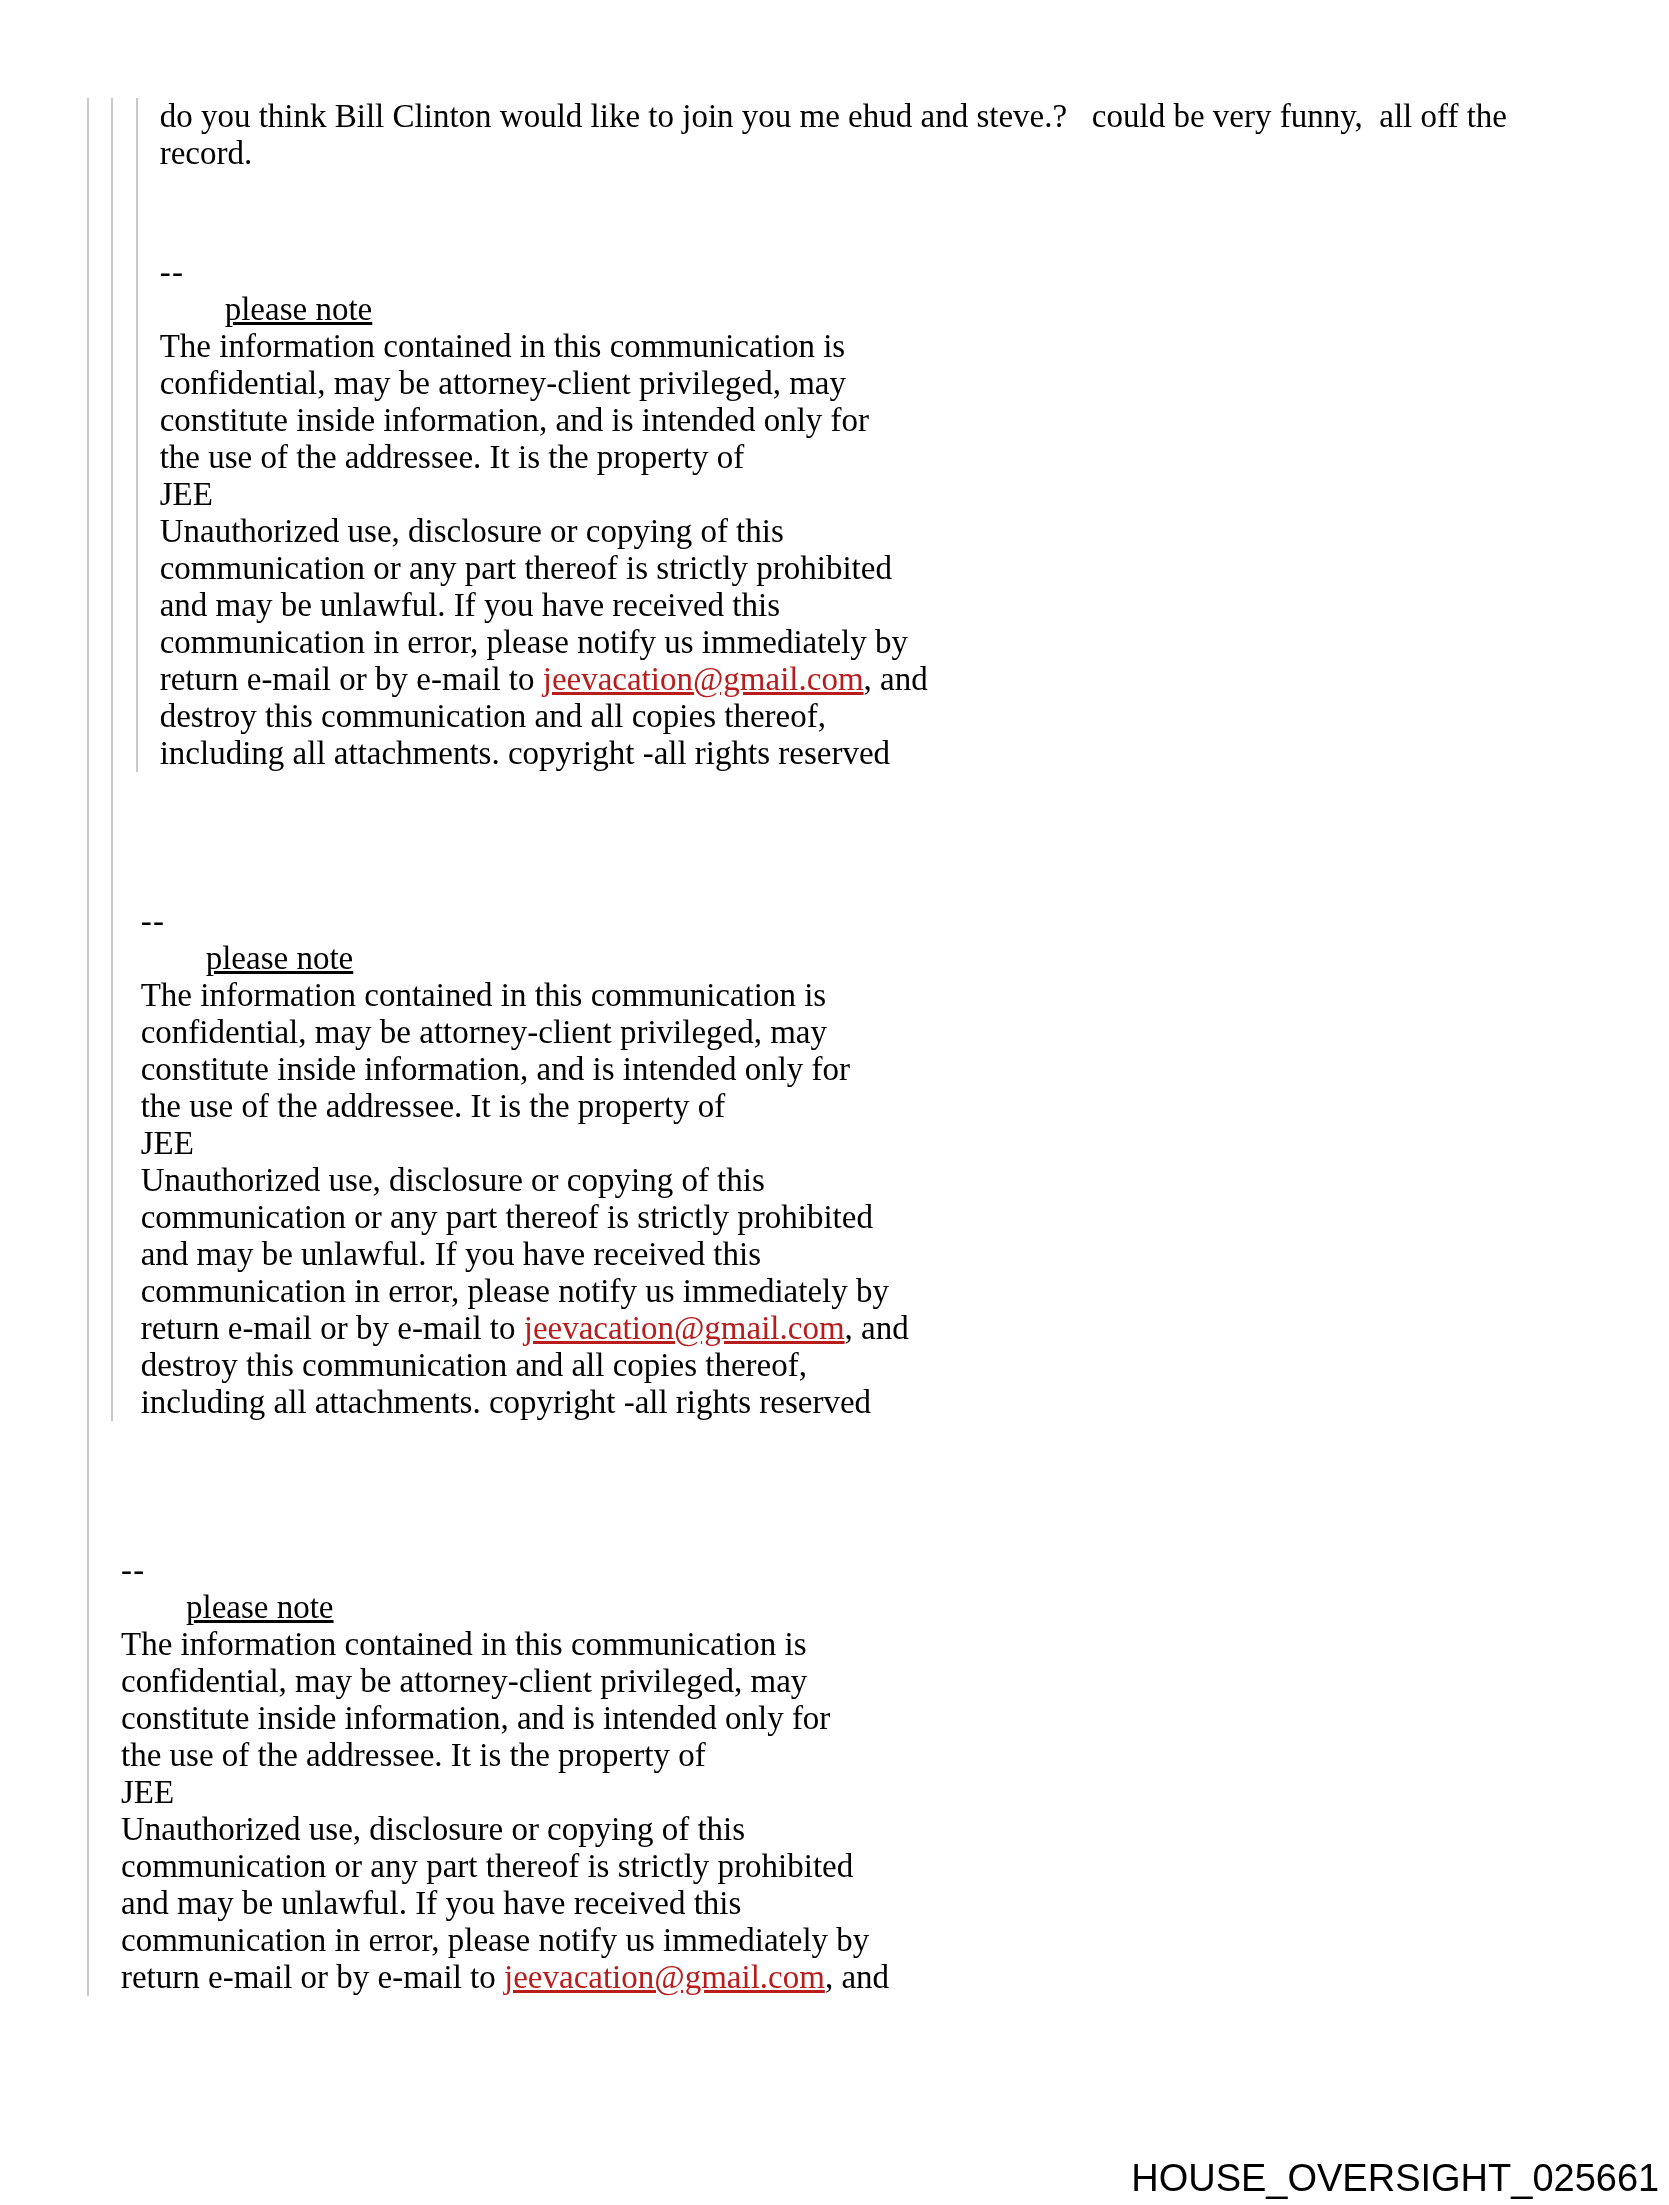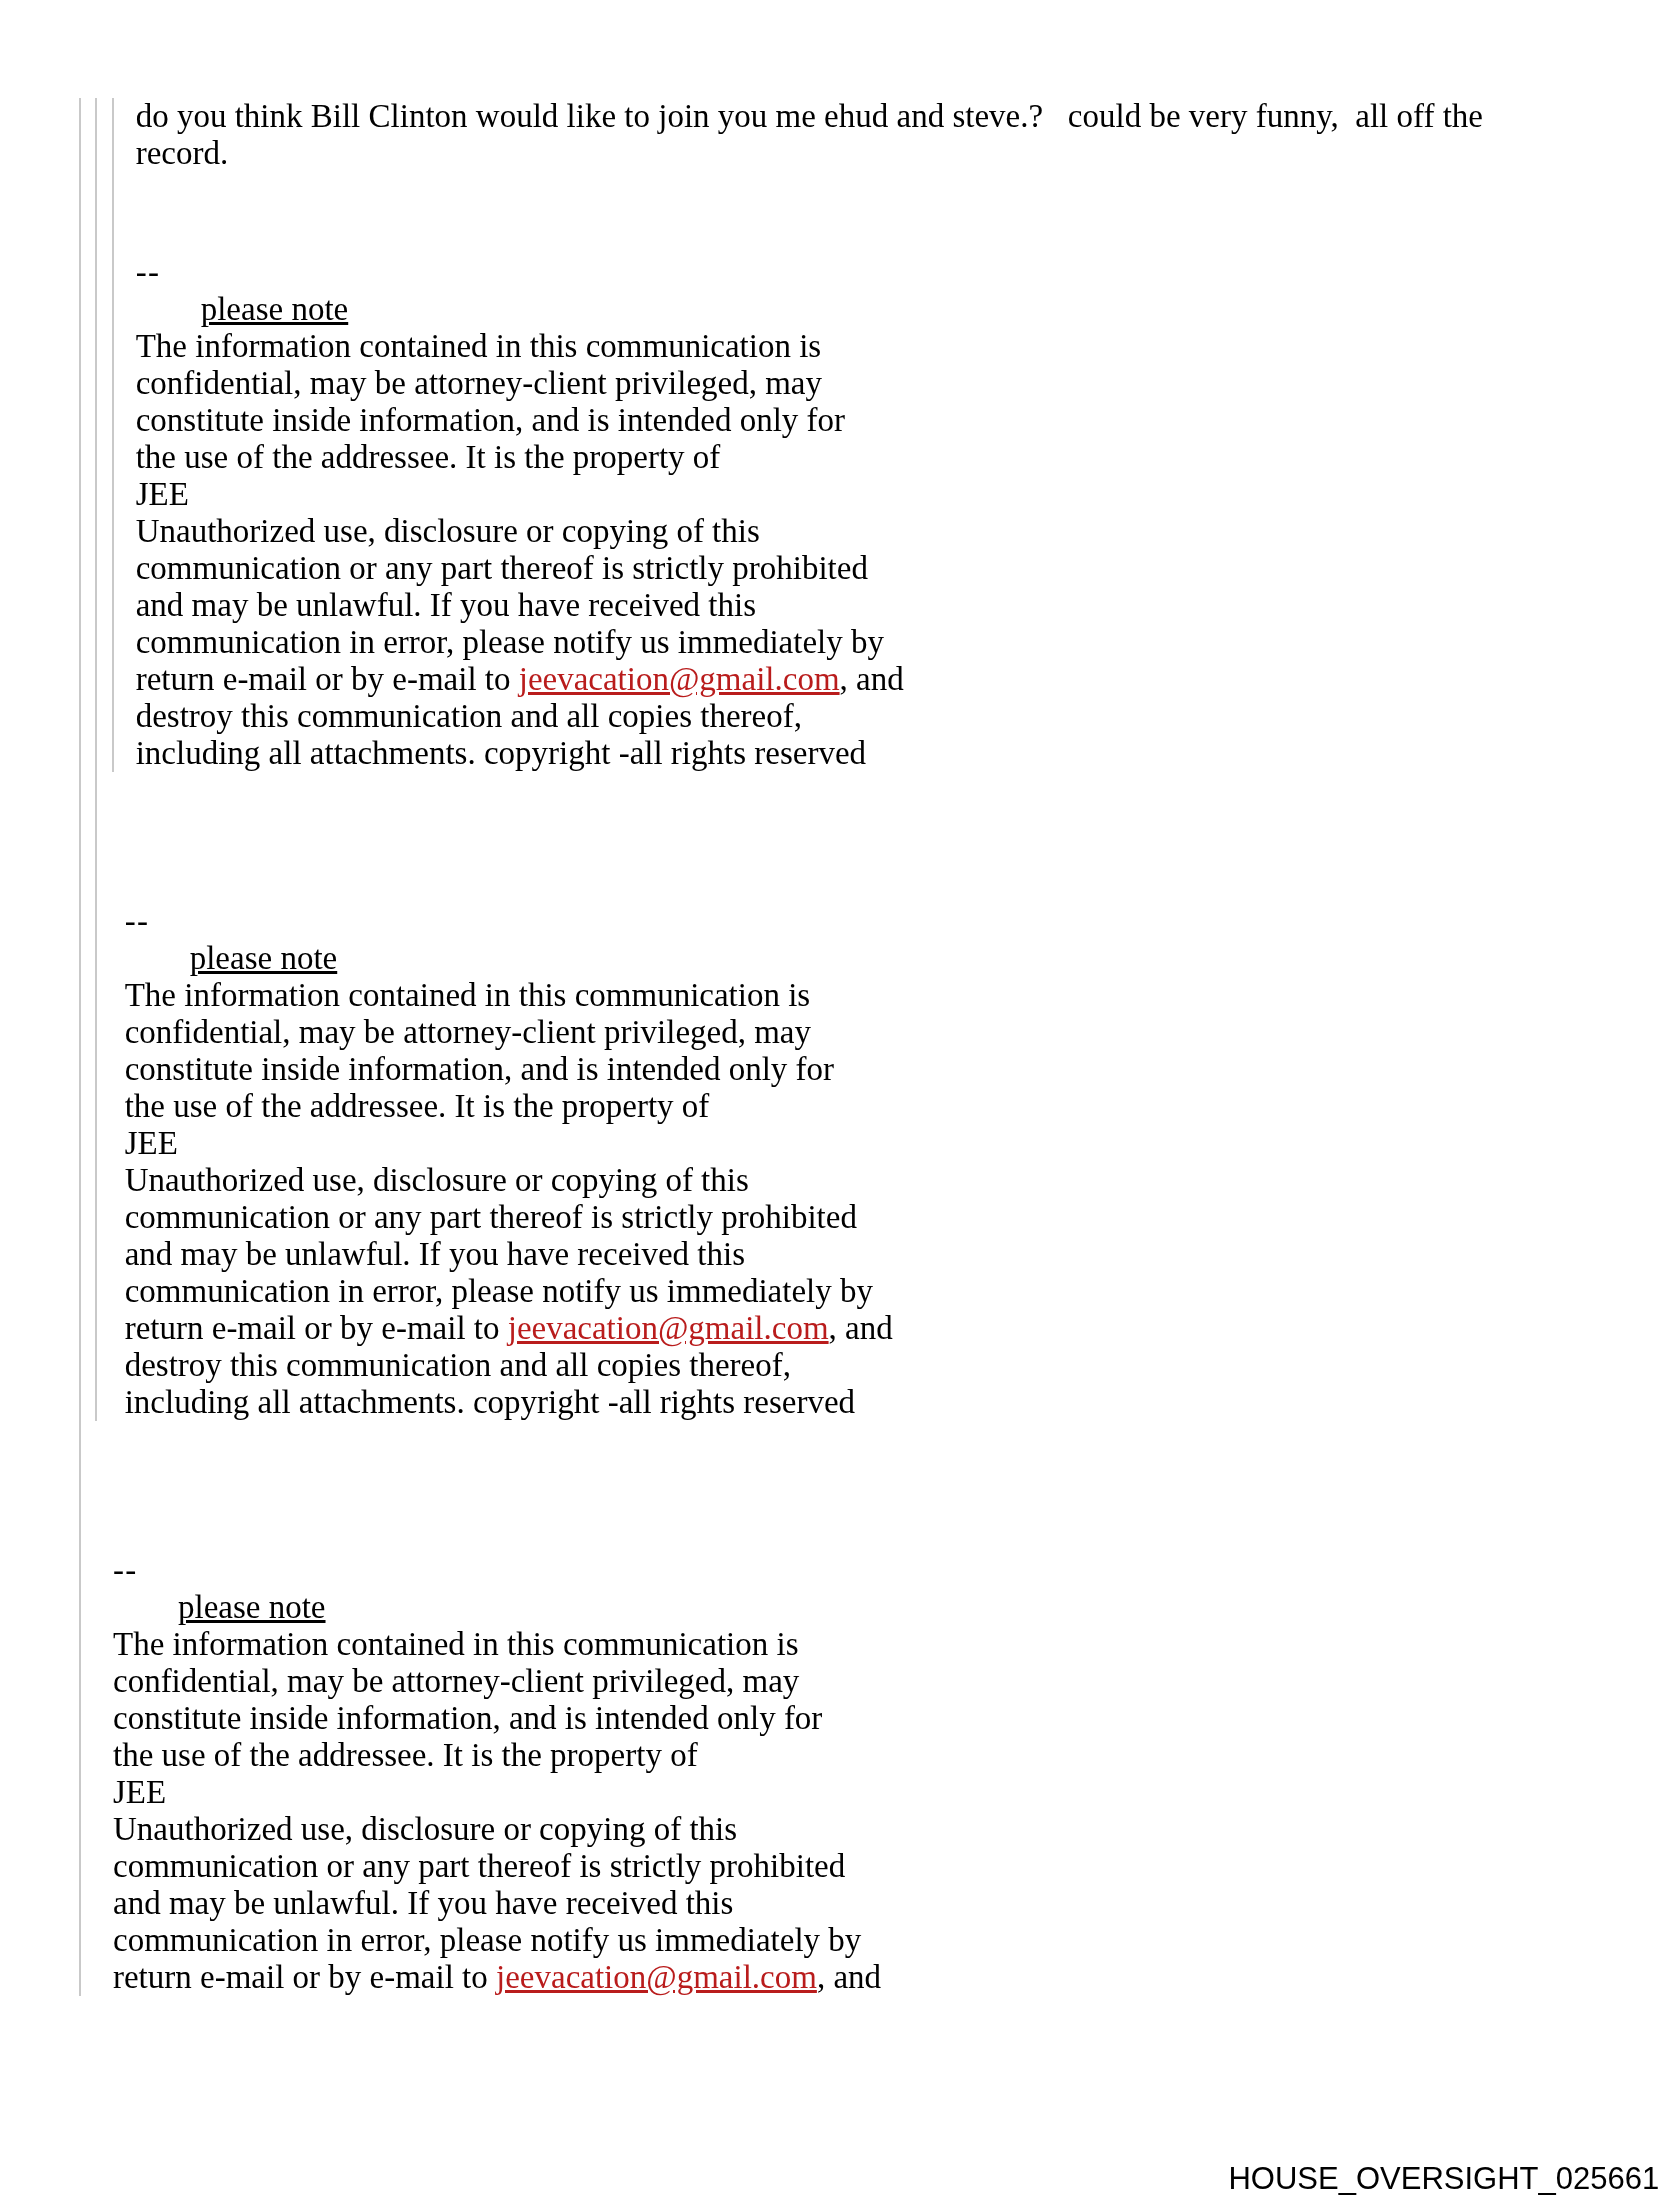--- a/index.html
+++ b/index.html
@@ -19,20 +19,21 @@
     color: #000000;
   }
   .thread {
     position: absolute;
     top: 98px;
     left: 79px;
     width: 1506px;
   }
   .quote {
     border-left: 2.6px solid #c9c9c9;
+    margin-left: 8px;
   }
   .lvl1 { padding-left: 13.7px; }
   .lvl2 { padding-left: 15px; }
   .lvl3 { padding-left: 22px; }
   .block2 { padding-left: 13px; }
   .block3 { padding-left: 18.3px; }
   .message {
     white-space: pre;
   }
   .gap-a { height: 82px; }
@@ -52,21 +53,21 @@
   .email-link {
     color: #b91c1c;
     text-decoration: underline;
     cursor: pointer;
   }
   .footer {
     position: absolute;
     top: 2160px;
     right: 9.8px;
     font-family: "Liberation Sans", sans-serif;
-    font-size: 31px;
+    font-size: 38px;
     line-height: 37px;
     color: #000000;
     white-space: pre;
   }
 </style>
 </head>
 <body>
 
 <div class="page">
   <div class="thread">

